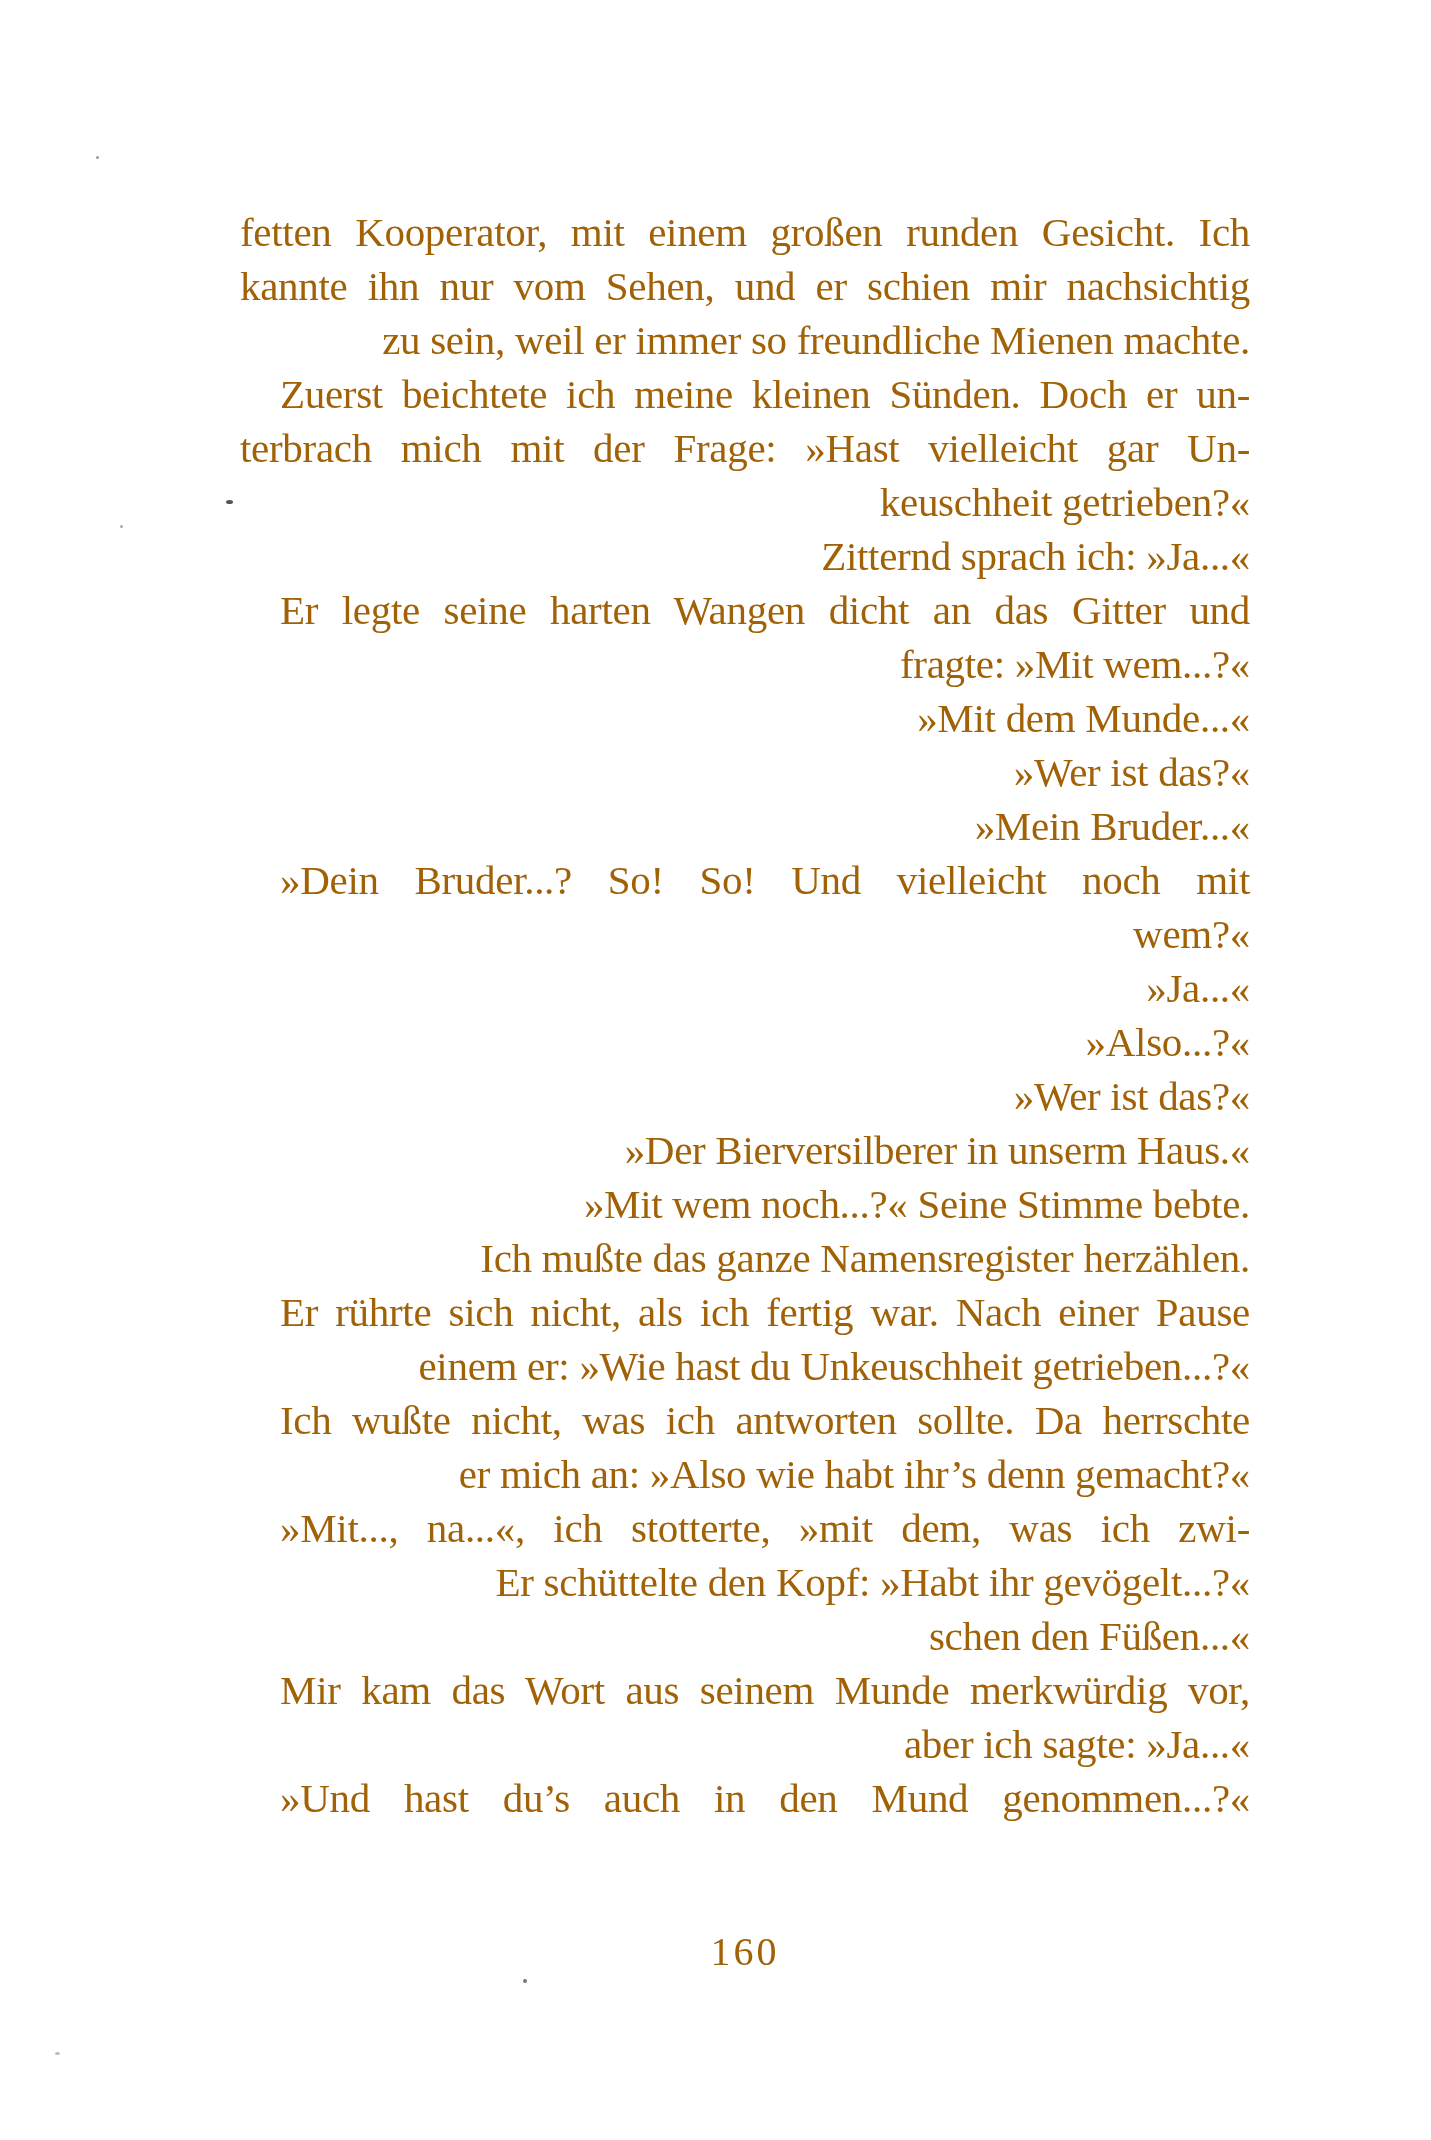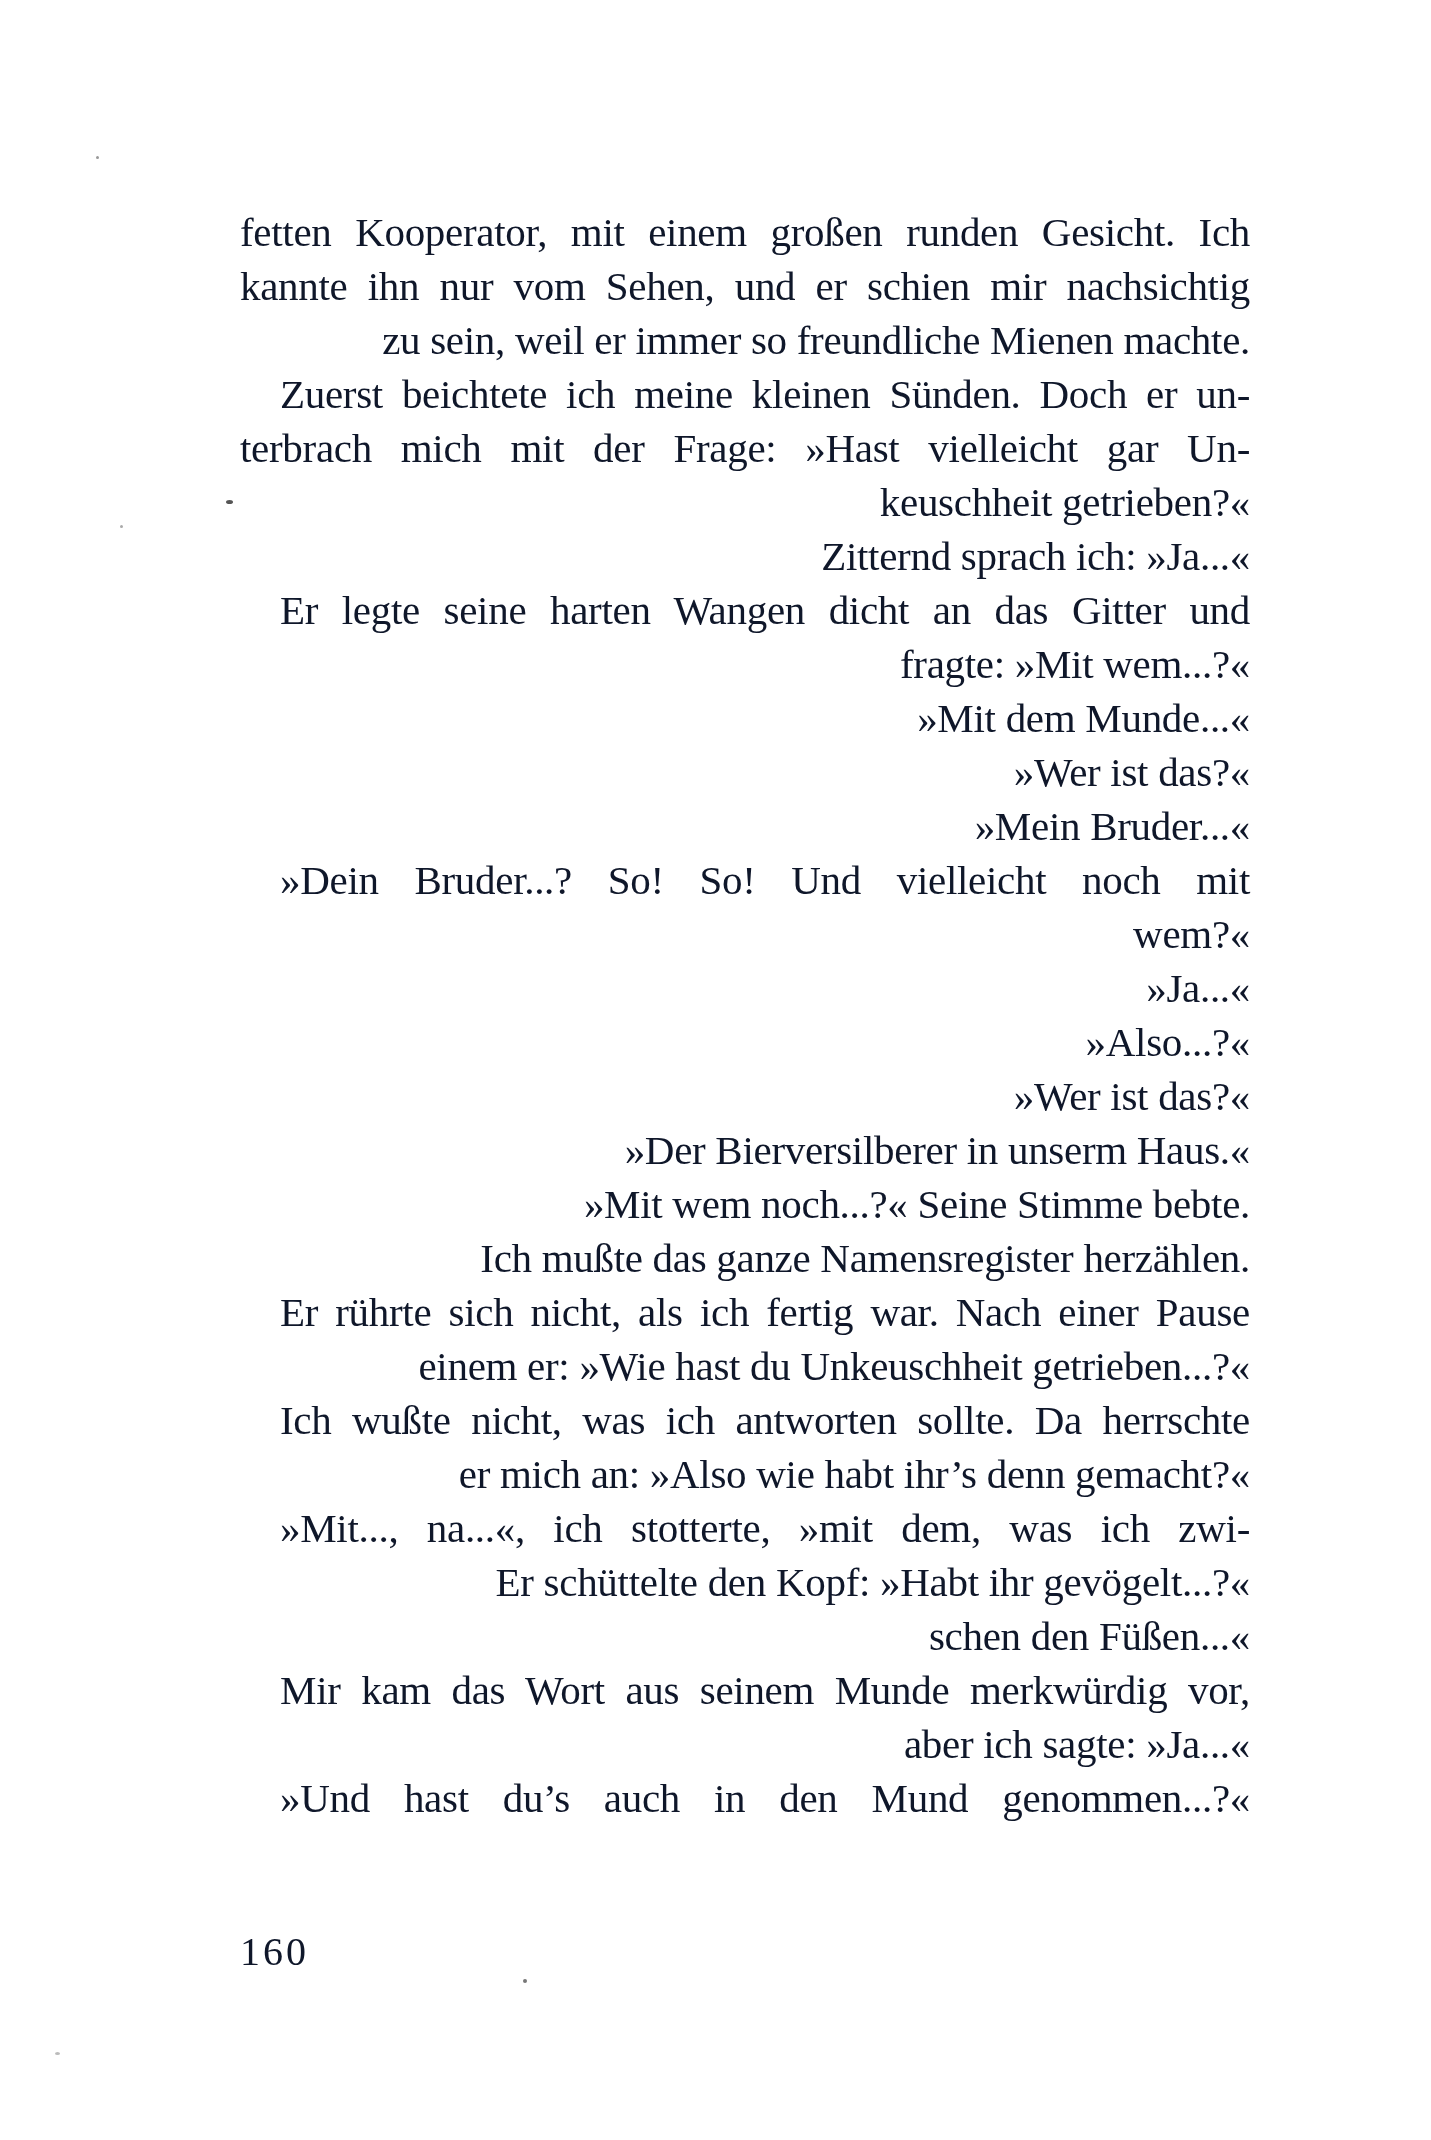--- a/index.html
+++ b/index.html
@@ -1,21 +1,21 @@
 <!DOCTYPE html>
 <html><head>
 <meta charset="utf-8">
 <style>
   html, body { margin: 0; padding: 0; }
   .page {
     position: relative;
     width: 1294px;
     height: 2140px;
     background: #ffffff;
-    color: #0f172a;
+    color: #a16207;
     font-family: "Liberation Serif", "DejaVu Serif", serif;
     overflow: hidden;
   }
   .text-block {
     position: absolute;
     left: 240px;
     top: 205px;
     width: 1010px;
   }
   .line {
@@ -29,21 +29,21 @@
   .line.indent { padding-left: 40px; }
   .line.justify {
     text-align: justify;
     text-align-last: justify;
   }
   .page-number {
     position: absolute;
     left: 240px;
     top: 1928px;
     width: 1010px;
-    text-align: left;
+    text-align: center;
     font-size: 40px;
     letter-spacing: 3px;
   }
   .speck {
     position: absolute;
     background: #777;
     border-radius: 50%;
   }
   .speck.s1 { left: 226px; top: 500px; width: 7px; height: 4px; background:#555; }
   .speck.s2 { left: 523px; top: 1979px; width: 4px; height: 4px; }

